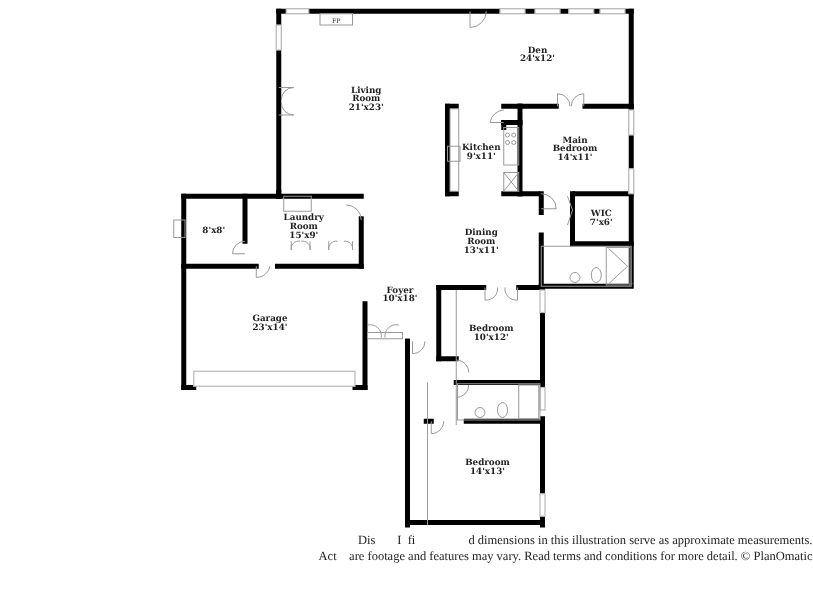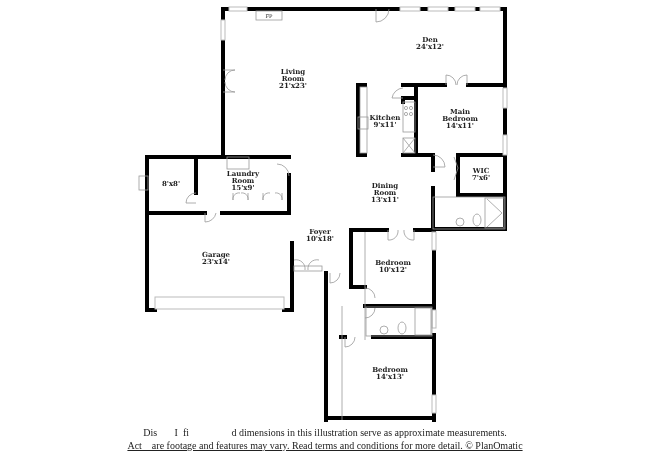--- a/index.html
+++ b/index.html
@@ -1,23 +1,23 @@
 <!DOCTYPE html>
 <html><head>
   <meta charset="utf-8">
   <style>
     html, body { margin: 0; padding: 0; background: #ffffff; }
     body { width: 650px; height: 473px; position: relative; overflow: hidden; font-family: "DejaVu Serif", "Liberation Serif", serif; }
     #plan { position: absolute; left: 0; top: 0; width: 650px; height: 473px; }
     .room-label { font-family: "DejaVu Serif", "Liberation Serif", serif; font-size: 7px; fill: #222; text-anchor: middle; font-weight: bold; }
     .room-dim { font-family: "DejaVu Serif", "Liberation Serif", serif; font-size: 7px; fill: #222; text-anchor: middle; font-weight: bold; }
     .fp-label { font-family: "DejaVu Serif", "Liberation Serif", serif; font-size: 5px; fill: #222; text-anchor: middle; }
-    .disclaimer { position: absolute; left: 0; width: 650px; text-align: center; font-family: "Liberation Serif", "DejaVu Serif", serif; font-size: 10px; color: #222; line-height: 12px; }
+    .disclaimer { position: absolute; left: 0; width: 650px; text-align: right; font-family: "Liberation Serif", "DejaVu Serif", serif; font-size: 10px; color: #222; line-height: 12px; }
     .disclaimer.l1 { top: 427px; }
-    .disclaimer.l2 { top: 440px; text-decoration: underline; }
+    .disclaimer.l2 { top: 440px; }
   </style>
 </head>
 <body>
 
 <svg id="plan" viewBox="0 0 650 473" xmlns="http://www.w3.org/2000/svg">
 
   <g stroke="#000" stroke-width="4" fill="none" stroke-linecap="square">
 
     <line x1="223" y1="9" x2="505" y2="9"></line>
 

